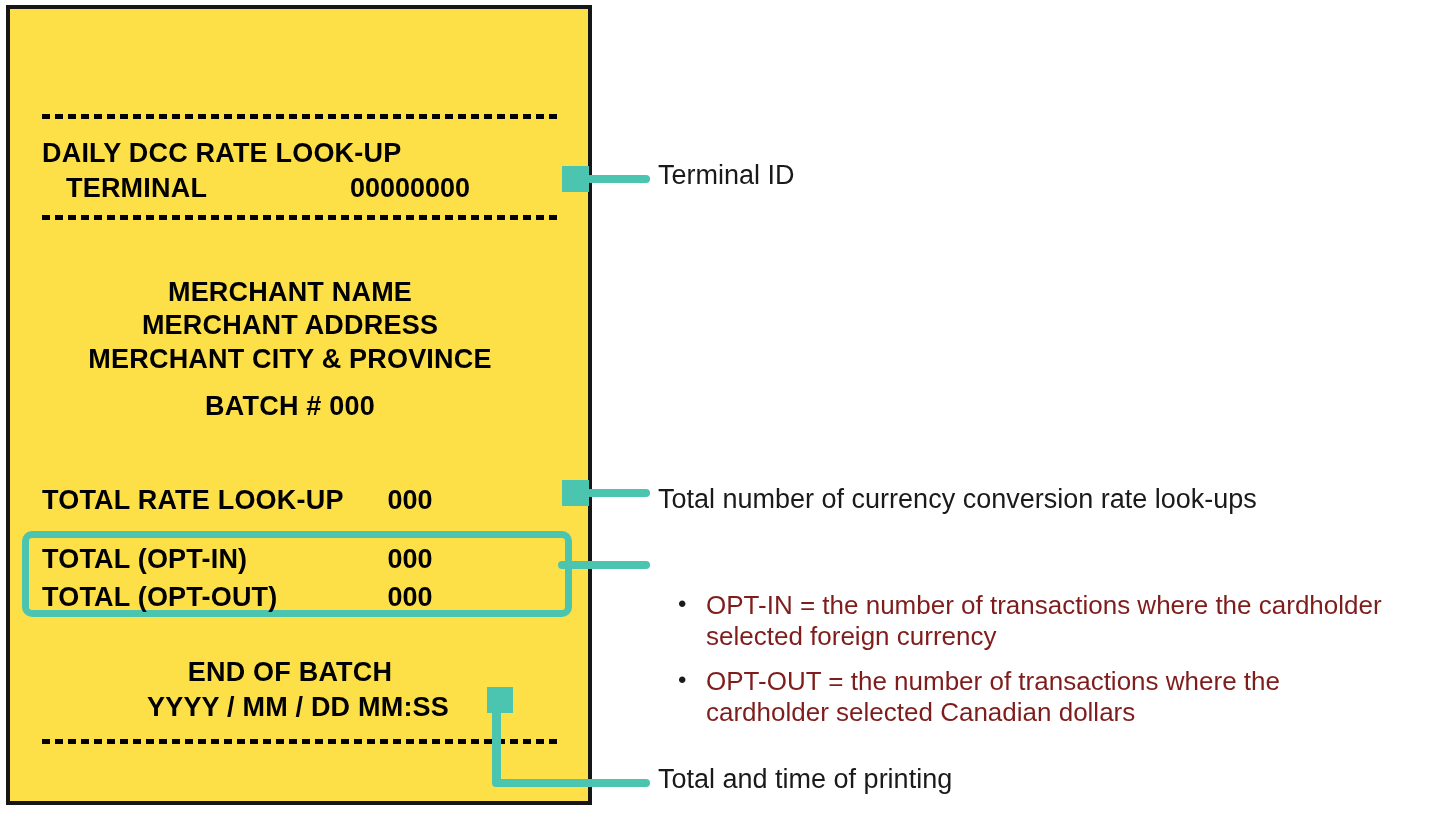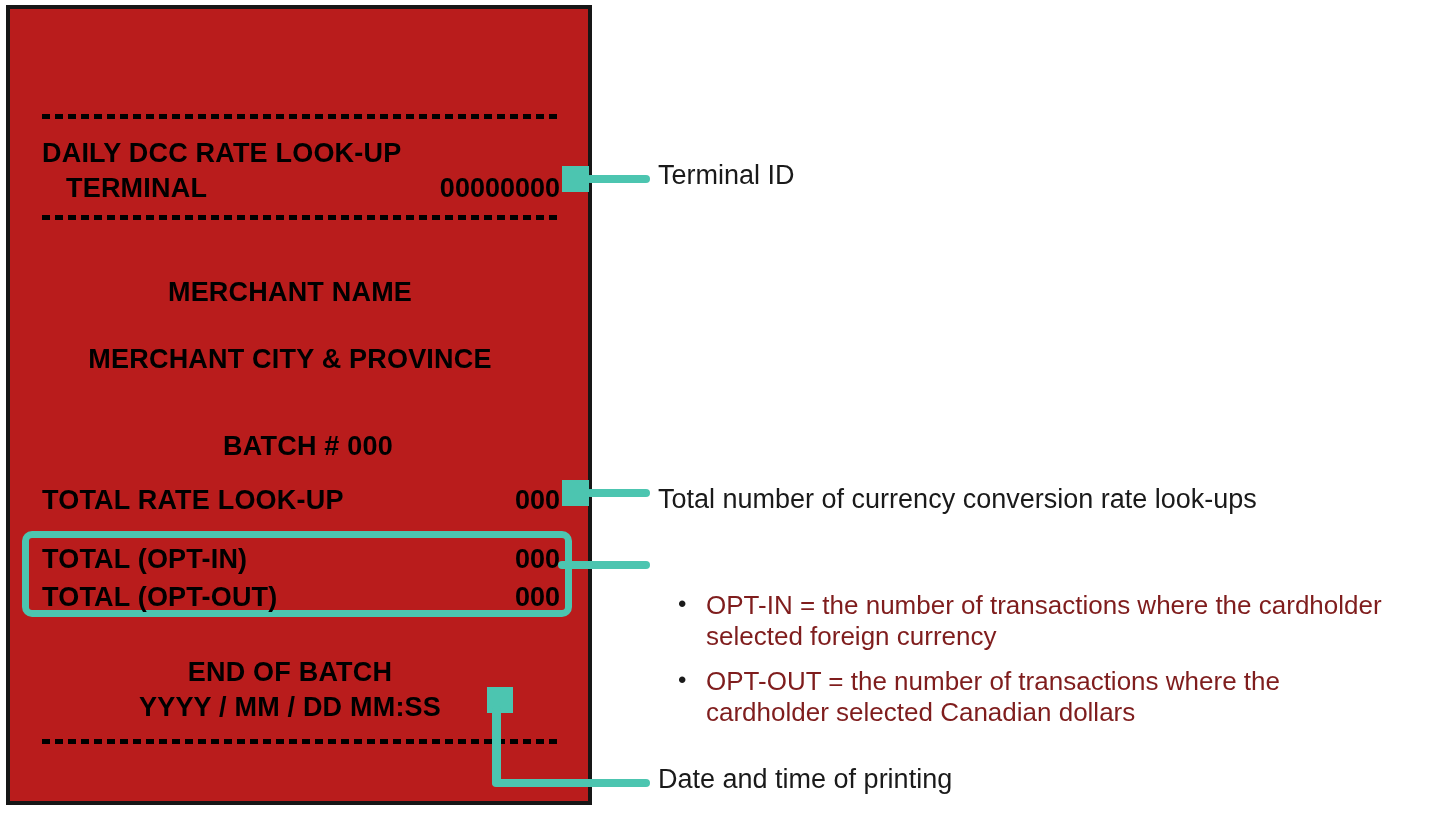--- a/index.html
+++ b/index.html
@@ -22,21 +22,21 @@
 
   
   #receipt {
     position: absolute;
     left: 6px;
     top: 5px;
     width: 586px;
     height: 800px;
     border: 4px solid #161616;
     box-sizing: border-box;
-    background: #b91c1c;
+    background: #fde047;
   }
 
   .rline {
     position: absolute;
     font-family: "Liberation Sans", sans-serif;
     font-weight: bold;
     font-size: 27px;
     letter-spacing: 0.2px;
     color: #000000;
     white-space: nowrap;
@@ -44,21 +44,21 @@
   }
   .rleft  { left: 32px; }
   .rcenter{ left: 0; width: 560px; text-align: center; }
   .rval {
     position: absolute;
     font-family: "Liberation Sans", sans-serif;
     font-weight: bold;
     font-size: 27px;
     color: #000000;
     white-space: nowrap;
-    text-align: right;
+    text-align: center;
     line-height: 1;
   }
 
   
   .dash {
     position: absolute;
     height: 5px;
     background-image: repeating-linear-gradient(
         to right,
         #000000 0px, #000000 8px,
@@ -131,37 +131,38 @@
     <div class="dash" style="left:32px; top:105px; width:518px;"></div>
 
     <div class="rline rleft" style="top:131px;">DAILY DCC RATE LOOK-UP</div>
 
     <div class="rline rleft" style="top:166px;margin-left:24px;">TERMINAL</div>
     <div class="rval" style="top:166px; left:250px; width:300px;">00000000</div>
 
     <div class="dash" style="left:32px; top:206px; width:518px;"></div>
 
     <div class="rline rcenter" style="top:270px;text-align:center;">MERCHANT NAME</div>
+    <div class="rline rcenter" style="top:303px;">MERCHANT ADDRESS</div>
     <div class="rline rcenter" style="top:337px;">MERCHANT CITY &amp; PROVINCE</div>
 
-    <div class="rline rcenter" style="top:424px;padding-left:18px;">BATCH #  000</div>
+    <div class="rline rcenter" style="top:384px;">BATCH #  000</div>
 
     <div class="rline rleft" style="top:478px;">TOTAL RATE LOOK-UP</div>
     <div class="rval" style="top:478px; left:250px; width:300px;">000</div>
 
     <div id="dcc-box" style="left:12px; top:522px; width:550px; height:86px;"></div>
 
     <div class="rline rleft" style="top:537px;">TOTAL (OPT-IN)</div>
     <div class="rval" style="top:537px; left:250px; width:300px;">000</div>
 
     <div class="rline rleft" style="top:575px;">TOTAL (OPT-OUT)</div>
     <div class="rval" style="top:575px; left:250px; width:300px;">000</div>
 
     <div class="rline rcenter" style="top:650px;">END OF BATCH</div>
-    <div class="rline rcenter" style="top:685px;">YYYY / MM / DD  MM:SS</div>
+    <div class="rline rcenter" style="top:685px;margin-left:8px;">YYYY / MM / DD  MM:SS</div>
 
     <div class="dash" style="left:32px; top:730px; width:518px;"></div>
   </div>
 
   <div class="stub" style="left:562px; top:166px; width:27px; height:26px;"></div>
   <div class="hline" style="left:586px; top:175px; width:64px;"></div>
 
   <div class="stub" style="left:562px; top:480px; width:27px; height:26px;"></div>
   <div class="hline" style="left:586px; top:489px; width:64px;"></div>
 
@@ -179,15 +180,15 @@
   <div class="bullet-row" style="left:678px; top:590px; width:740px;">
     <span class="bullet-dot">•</span>
     <span class="bullet-text">OPT-IN = the number of transactions where the cardholder selected foreign currency</span>
   </div>
 
   <div class="bullet-row" style="left:678px; top:666px; width:740px;">
     <span class="bullet-dot">•</span>
     <span class="bullet-text">OPT-OUT = the number of transactions where the cardholder selected Canadian dollars</span>
   </div>
 
-  <div class="anno" style="left:658px; top:764px;">Date and time of printing</div>
+  <div class="anno" style="left:658px; top:764px;">Total and time of printing</div>
 
 </div>
 
 </body></html>

